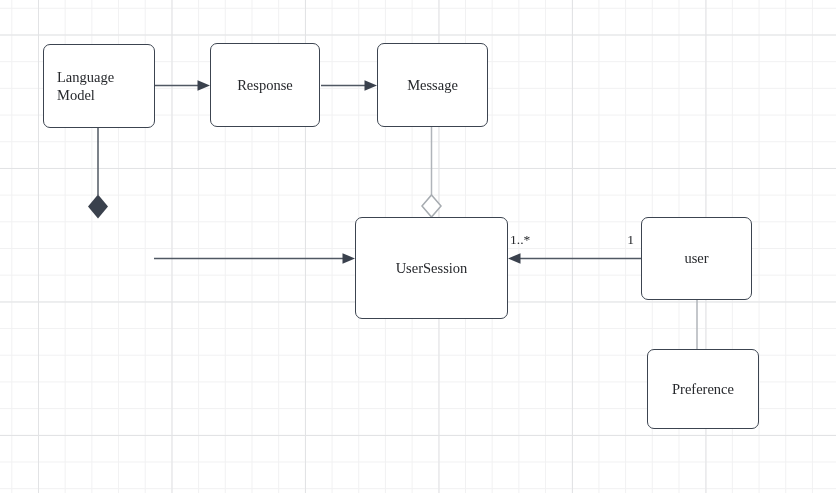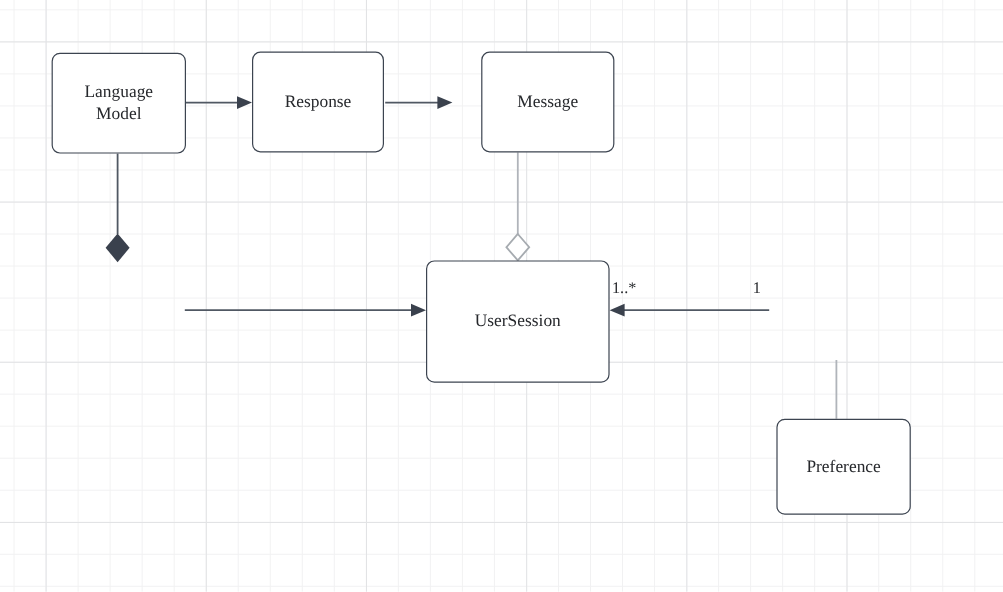--- a/index.html
+++ b/index.html
@@ -32,32 +32,31 @@
   .edges-layer * { pointer-events: auto; }
   .node {
     position: absolute;
     box-sizing: border-box;
     background: #ffffff;
     border: 1.6px solid #3c4450;
     border-radius: 7px;
     display: flex;
     align-items: center;
     justify-content: center;
-    text-align: center;
     cursor: move;
   }
   .node .label {
     font-size: 14.5px;
     line-height: 1.25;
     color: #26282c;
   }
   .node-language-model { left: 43px;  top: 44px;  width: 112px; height: 84px; }
   .node-language-model .label { max-width: 84px; }
   .node-response       { left: 210px; top: 43px;  width: 110px; height: 84px; }
-  .node-message        { left: 377px; top: 43px;  width: 111px; height: 84px; margin-left: 24px; }
+  .node-message        { left: 377px; top: 43px;  width: 111px; height: 84px; }
   .node-chatbot        { left: 43px;  top: 218px; width: 111px; height: 82px; }
   .node-user-session   { left: 355px; top: 217px; width: 153px; height: 102px; }
   .node-user           { left: 641px; top: 217px; width: 111px; height: 83px; }
   .node-preference     { left: 647px; top: 349px; width: 112px; height: 80px; }
   .edge-label {
     position: absolute;
     font-size: 13.5px;
     color: #26282c;
     white-space: nowrap;
   }
@@ -116,20 +115,23 @@
 
   <div class="node node-message">
     <span class="label">Message</span>
   </div>
 
 
   <div class="node node-user-session">
     <span class="label">UserSession</span>
   </div>
 
+  <div class="node node-user">
+    <span class="label">user</span>
+  </div>
 
   <div class="node node-preference">
     <span class="label">Preference</span>
   </div>
 
   <span class="edge-label mult-many">1..*</span>
   <span class="edge-label mult-one">1</span>
 
 </div>
 

